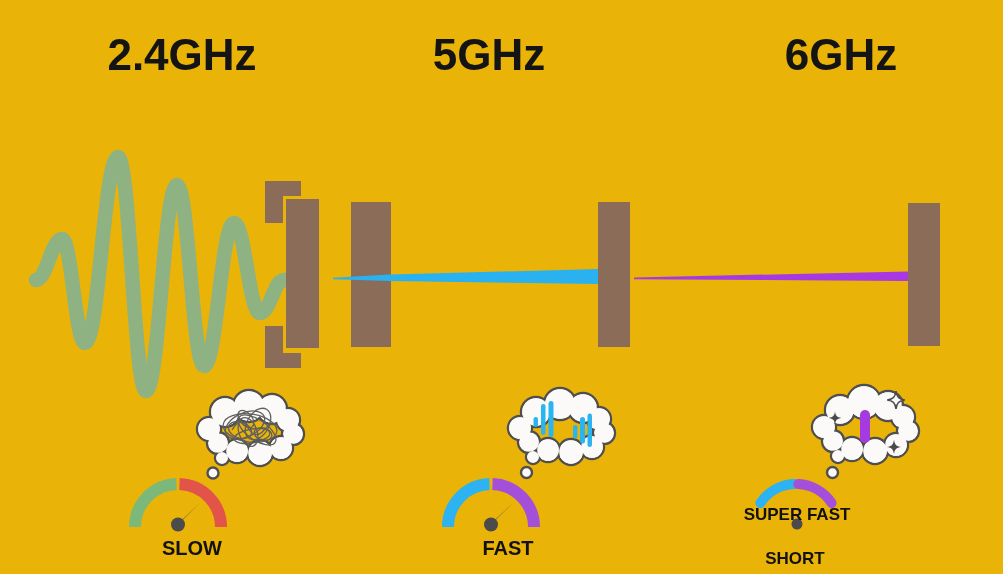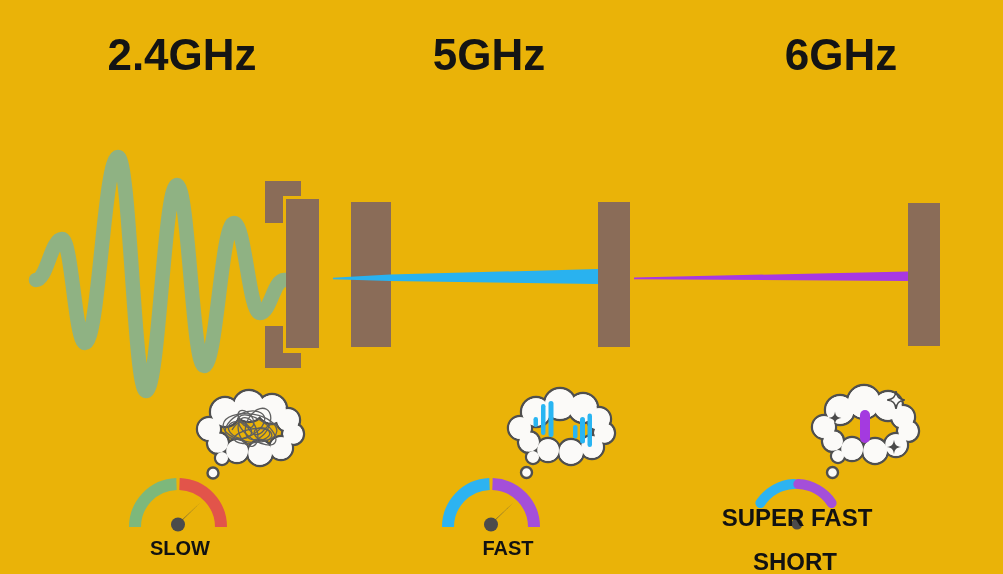--- a/index.html
+++ b/index.html
@@ -23,21 +23,21 @@
   }
   .gauge-label{
     position:absolute;
     transform:translateX(-50%);
     font-weight:700;
     color:#121212;
     line-height:1;
     white-space:nowrap;
   }
   .lbl-20{font-size:20px;}
-  .lbl-19{font-size:24px;}
+  .lbl-19{font-size:17px;}
 </style>
 </head>
 <body>
 
 <div class="canvas">
 
   <svg class="layer" width="1003" height="574" viewBox="0 0 1003 574">
 
     <path d="M36,280
              C46.9,280 51.1,239 62,239
@@ -197,18 +197,18 @@
       <path d="M760.4,503 A43,43 0 0 1 793.8,484.1" fill="none" stroke="#2db3f1" stroke-width="10" stroke-linecap="round"></path>
       <path d="M798.3,484.1 A43,43 0 0 1 831.6,503" fill="none" stroke="#a44fd9" stroke-width="10" stroke-linecap="round"></path>
       <circle fill="#4b4b4b" cx="797" cy="524" r="5.5"></circle>
     </g>
   </svg>
 
   <div class="heading" style="left:182px; top:33px;">2.4GHz</div>
   <div class="heading" style="left:489px; top:33px;">5GHz</div>
   <div class="heading" style="left:801px; top:33px;margin-left:40px;">6GHz</div>
 
-  <div class="gauge-label lbl-20" style="left:180px; top:538px;">SLOW</div>
+  <div class="gauge-label lbl-20" style="left:192px; top:538px;">SLOW</div>
   <div class="gauge-label lbl-20" style="left:491px; top:538px;margin-left:17px;">FAST</div>
   <div class="gauge-label lbl-19" style="left:797px; top:506px;">SUPER FAST</div>
   <div class="gauge-label lbl-19" style="left:795px; top:538px;margin-top:12px;">SHORT</div>
 
 </div>
 
 </body></html>

